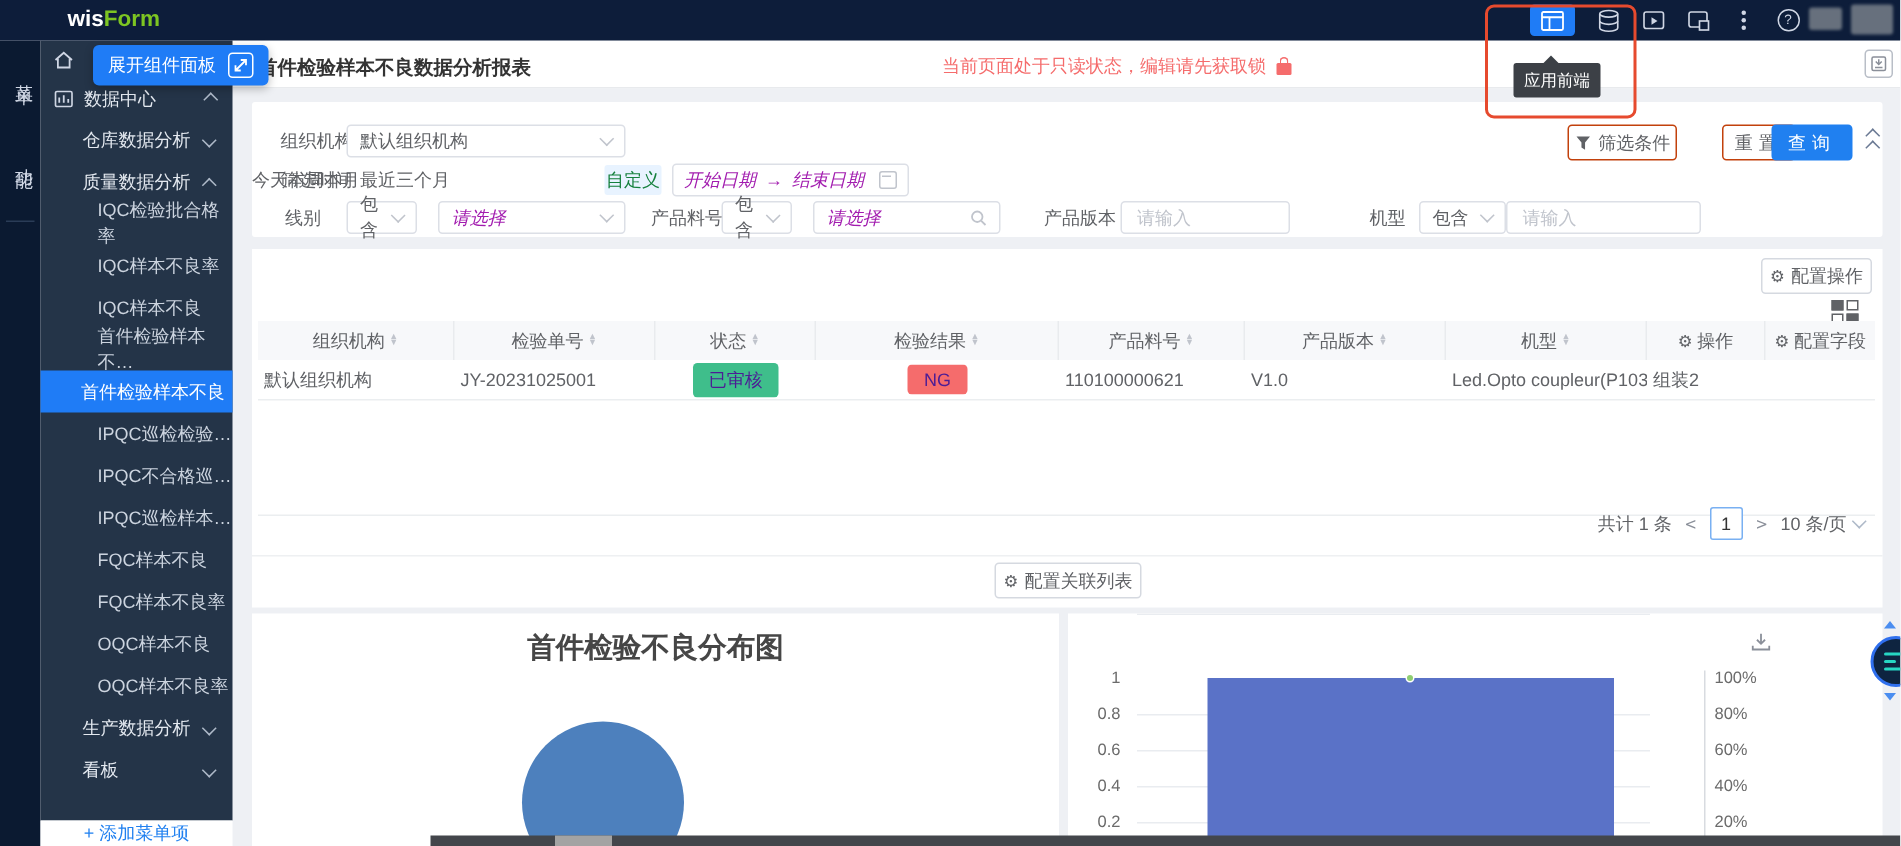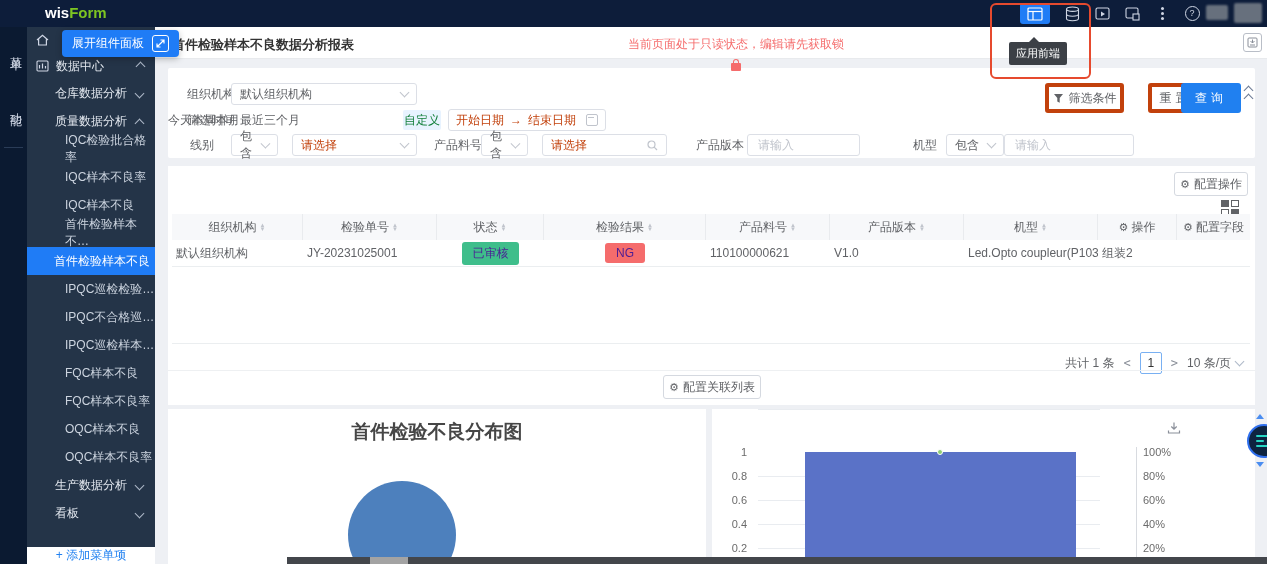--- a/index.html
+++ b/index.html
@@ -46,41 +46,41 @@
   .side-item.active{background:#1f7cf6;color:#ffffff;padding-left:27px;}
   .add-bar{position:absolute;left:27px;top:547px;width:128px;height:17px;background:#ffffff;color:#2080f0;display:flex;align-items:center;justify-content:center;cursor:pointer;z-index:11;}
 
   
   .expand-tip{position:absolute;left:62px;top:30px;height:27px;background:#1f7cf6;border-radius:4px;color:#fff;display:flex;align-items:center;gap:8px;padding:0 10px;z-index:35;box-shadow:0 2px 6px rgba(0,0,0,.25);cursor:pointer;}
   .expand-ic{width:15px;height:15px;border:1px solid #fff;border-radius:3px;display:flex;align-items:center;justify-content:center;}
 
   
   .page-header{position:absolute;left:155px;top:27px;width:1112px;height:31px;background:#fff;border-bottom:1px solid #e8eaed;z-index:5;}
   .page-title{position:absolute;left:17px;top:9px;font-size:13px;font-weight:bold;color:#333;}
-  .readonly{position:absolute;left:473px;top:9px;color:#f56c6c;display:flex;align-items:center;gap:7px;flex-direction:column;}
+  .readonly{position:absolute;left:473px;top:9px;color:#f56c6c;display:flex;align-items:center;gap:7px;}
   .lock{width:10px;height:8px;background:#f56c6c;border-radius:1px;position:relative;margin-top:3px;}
   .lock::before{content:"";position:absolute;left:2px;top:-4px;width:4px;height:4px;border:1.5px solid #f56c6c;border-bottom:none;border-radius:3px 3px 0 0;}
   .export-btn{position:absolute;left:1088px;top:6px;width:17px;height:17px;border:1px solid #b9bec7;border-radius:3px;display:flex;align-items:center;justify-content:center;color:#8a8f99;cursor:pointer;}
 
   
   .filter-card{position:absolute;left:168px;top:68px;width:1087px;height:90px;background:#fff;border-radius:2px;}
   .frow{position:absolute;left:0;width:100%;height:22px;}
   .frow > *{position:absolute;top:0;height:22px;display:flex;align-items:center;}
   .f-lbl{justify-content:flex-end;color:#606266;}
   .sel,.inp{border:1px solid #dcdfe6;border-radius:3px;background:#fff;padding:0 8px;box-sizing:border-box;cursor:pointer;justify-content:space-between;}
   .sel .caret{width:6px;height:6px;border-right:1px solid #c0c4cc;border-bottom:1px solid #c0c4cc;transform:rotate(45deg);margin-top:-3px;}
-  .ph{color:#c2410c;}
+  .ph{color:#a21caf;font-style:italic;}
   .inp input{border:none;outline:none;width:100%;font-size:12px;font-family:inherit;color:#606266;background:transparent;}
   .inp input::placeholder{color:#c0c4cc;}
   .t-opt{color:#606266;cursor:pointer;}
   .t-custom{background:#e8f3ff;color:#15803d;border-radius:2px;justify-content:center;cursor:pointer;}
   .range{border:1px solid #dcdfe6;border-radius:3px;padding:0 7px;box-sizing:border-box;gap:6px;cursor:pointer;}
   .cal{width:10px;height:10px;border:1px solid #c0c4cc;border-radius:2px;position:relative;margin-left:auto;}
   .cal::before{content:"";position:absolute;left:1px;top:2px;width:6px;height:1px;background:#c0c4cc;}
-  .btn{border:4px solid #c2410c;border-radius:3px;background:#fff;color:#606266;justify-content:center;gap:5px;cursor:pointer;}
+  .btn{border:1px solid #c2410c;border-radius:3px;background:#fff;color:#606266;justify-content:center;gap:5px;cursor:pointer;}
   .btn.primary{background:#2080f0;border-color:#2080f0;color:#fff;letter-spacing:4px;}
   .btn.reset{letter-spacing:4px;}
   .collapse-ctl{flex-direction:column;gap:1px;cursor:pointer;justify-content:center;}
   .collapse-ctl .chev{border-color:#6b7a94;}
 
   
   .table-card{position:absolute;left:168px;top:166px;width:1087px;height:239px;background:#fff;}
   .cfg-btn{position:absolute;left:1006px;top:6px;width:72px;height:22px;border:1px solid #d5d9e0;border-radius:3px;display:flex;align-items:center;justify-content:center;gap:4px;cursor:pointer;background:#fff;}
   .grid-toggle{position:absolute;left:1053px;top:34px;width:20px;height:18px;cursor:pointer;}
   .gt{position:absolute;width:8px;height:7px;border:1px solid #606266;box-sizing:border-box;}
@@ -103,21 +103,21 @@
   .th:nth-child(4),.td:nth-child(4){width:162px;}
   .th:nth-child(5),.td:nth-child(5){width:124px;}
   .th:nth-child(6),.td:nth-child(6){width:134px;}
   .th:nth-child(7),.td:nth-child(7){width:134px;}
   .th:nth-child(8),.td:nth-child(8){width:79px;}
   .th:nth-child(9),.td:nth-child(9){width:73px;}
   .badge{display:inline-block;padding:3px 0;border-radius:3px;color:#4c1d95;text-align:center;}
   .badge.ok{background:#3fbe8b;width:57px;}
   .badge.ng{background:#f56c6c;width:40px;}
   .tbody-empty{height:76px;border-bottom:1px solid #ebeef0;}
-  .pager{position:absolute;right:12px;top:186px;height:22px;display:flex;align-items:center;gap:9px;color:#606266;}
+  .pager{position:absolute;right:12px;top:172px;height:22px;display:flex;align-items:center;gap:9px;color:#606266;}
   .pg-arrow{color:#8a8f99;cursor:pointer;font-family:"DejaVu Sans Mono",monospace;}
   .pg-num{width:20px;height:20px;border:1px solid #79b0f2;border-radius:2px;display:flex;align-items:center;justify-content:center;color:#333;cursor:pointer;background:#fff;}
   .pg-size{display:flex;align-items:center;gap:5px;cursor:pointer;}
   .card-divider{position:absolute;left:0;top:204px;width:100%;height:1px;background:#eef0f2;}
   .assoc-btn{position:absolute;left:495px;top:209px;width:96px;height:22px;border:1px solid #d5d9e0;border-radius:3px;background:#fff;display:flex;align-items:center;justify-content:center;gap:4px;cursor:pointer;}
 
   
   .chart-card{position:absolute;background:#fff;overflow:hidden;}
   .cc-left{left:168px;top:409px;width:538px;height:155px;}
   .cc-right{left:712px;top:409px;width:543px;height:155px;}

